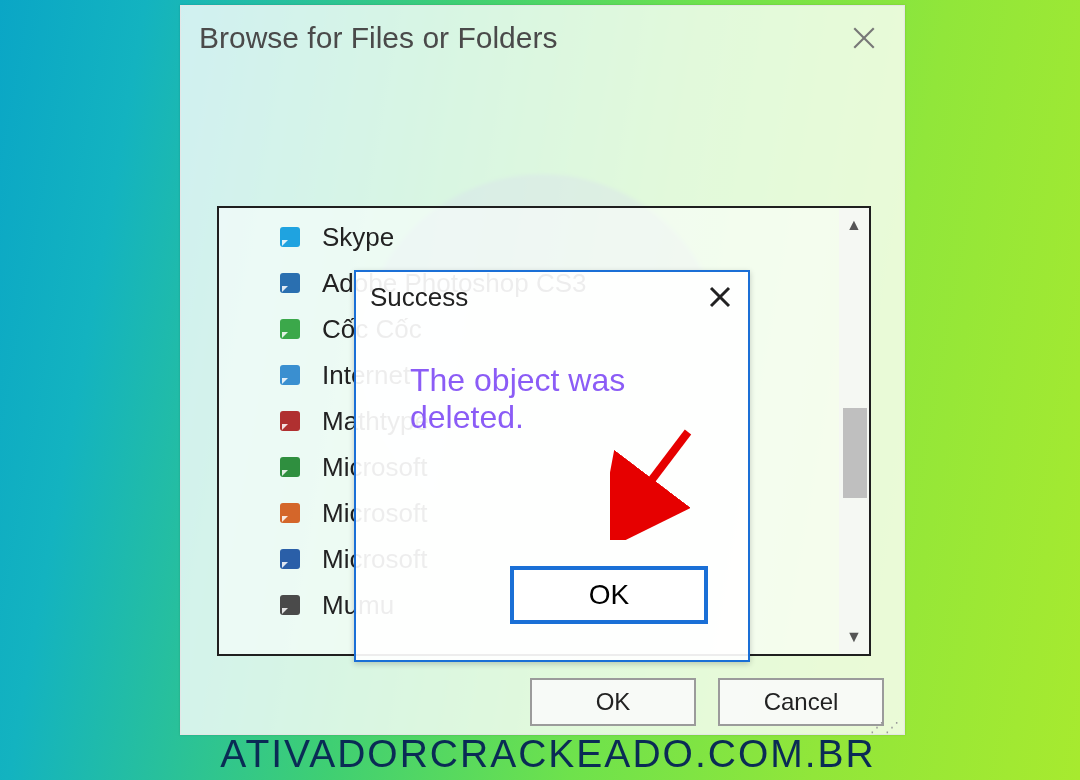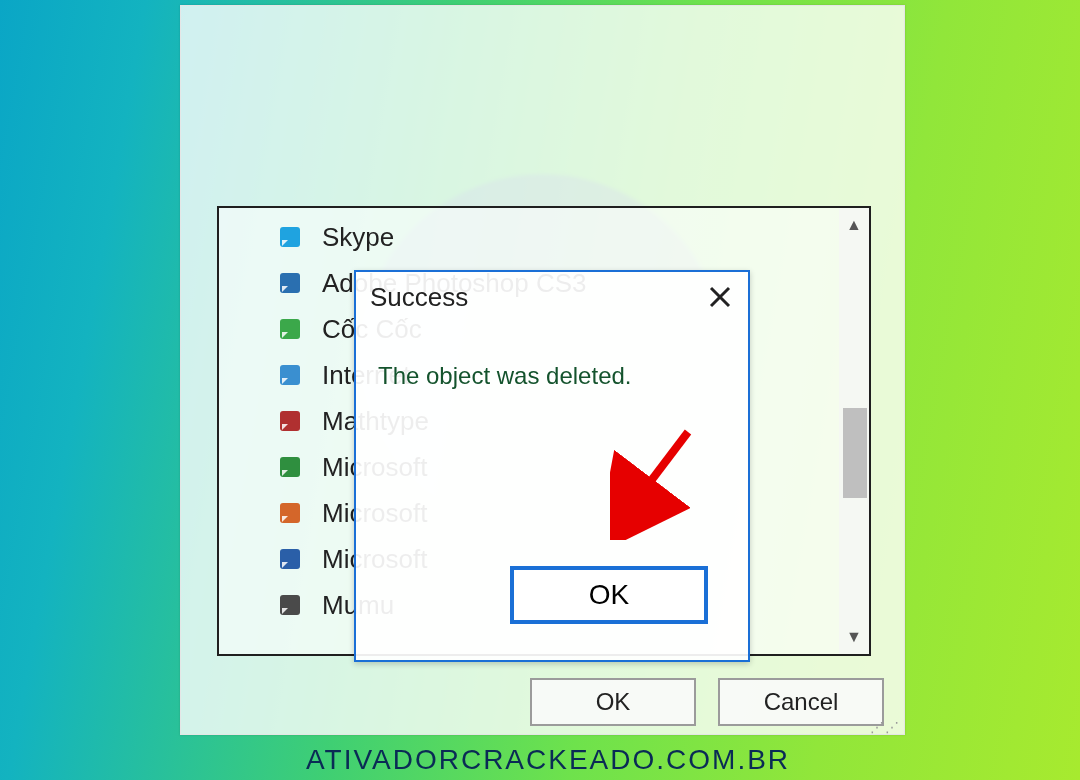--- a/index.html
+++ b/index.html
@@ -105,21 +105,21 @@
     height: 50px;
     display: flex; align-items: center; justify-content: space-between;
     padding: 0 14px;
   }
   .modal-title { font-size: 26px; color: #222; }
   .modal-close { width: 28px; height: 28px; display:flex; align-items:center; justify-content:center; cursor:pointer;}
   .modal-close svg { width: 24px; height: 24px; }
   .modal-close svg line { stroke: #222; stroke-width: 3; }
   .modal-msg {
     padding: 40px 22px 0 22px;
-    font-size: 24px; color: #14532d;
+    font-size: 32px; color: #8b5cf6; margin-left: 32px;
   }
   .modal-ok {
     position: absolute;
     left: 154px; bottom: 36px;
     width: 198px; height: 58px;
     border: 4px solid #1a6fd6;
     background: rgba(255,255,255,0.95);
     font-size: 28px;
     display: flex; align-items: center; justify-content: center;
     cursor: pointer;
@@ -128,34 +128,43 @@
     position: absolute;
     left: 610px; top: 420px;
     width: 100px; height: 120px;
     pointer-events: none;
   }
   .watermark {
     position: absolute;
     left: 0; right: 0; bottom: 4px;
     text-align: center;
     font-family: Impact, "Arial Black", sans-serif;
-    font-size: 28px;
+    font-size: 39px;
     letter-spacing: 2px;
     color: #0a2b55;
     text-transform: uppercase;
     margin-left: 16px;
   }
 </style>
 </head>
 <body>
 
 <div class="bg">
   <div class="flag-layer"></div>
 
   <div class="browse-window">
+    <div class="titlebar">
+      <div class="titlebar-title">Browse for Files or Folders</div>
+      <div class="close-x">
+        <svg viewBox="0 0 24 24">
+          <line x1="3" y1="3" x2="21" y2="21"></line>
+          <line x1="21" y1="3" x2="3" y2="21"></line>
+        </svg>
+      </div>
+    </div>
 
     <div class="list-area">
       <div class="list-items" id="list-items">
           <div class="list-row">
             <div class="list-icon">
               <svg width="28" height="28" viewBox="0 0 28 28">
                 <rect x="2" y="4" width="20" height="20" rx="3" fill="#1fa3e0"></rect>
                 <path d="M4 23 L10 17 L4 17 Z" fill="#fff" opacity="0.85"></path>
               </svg>
             </div>

